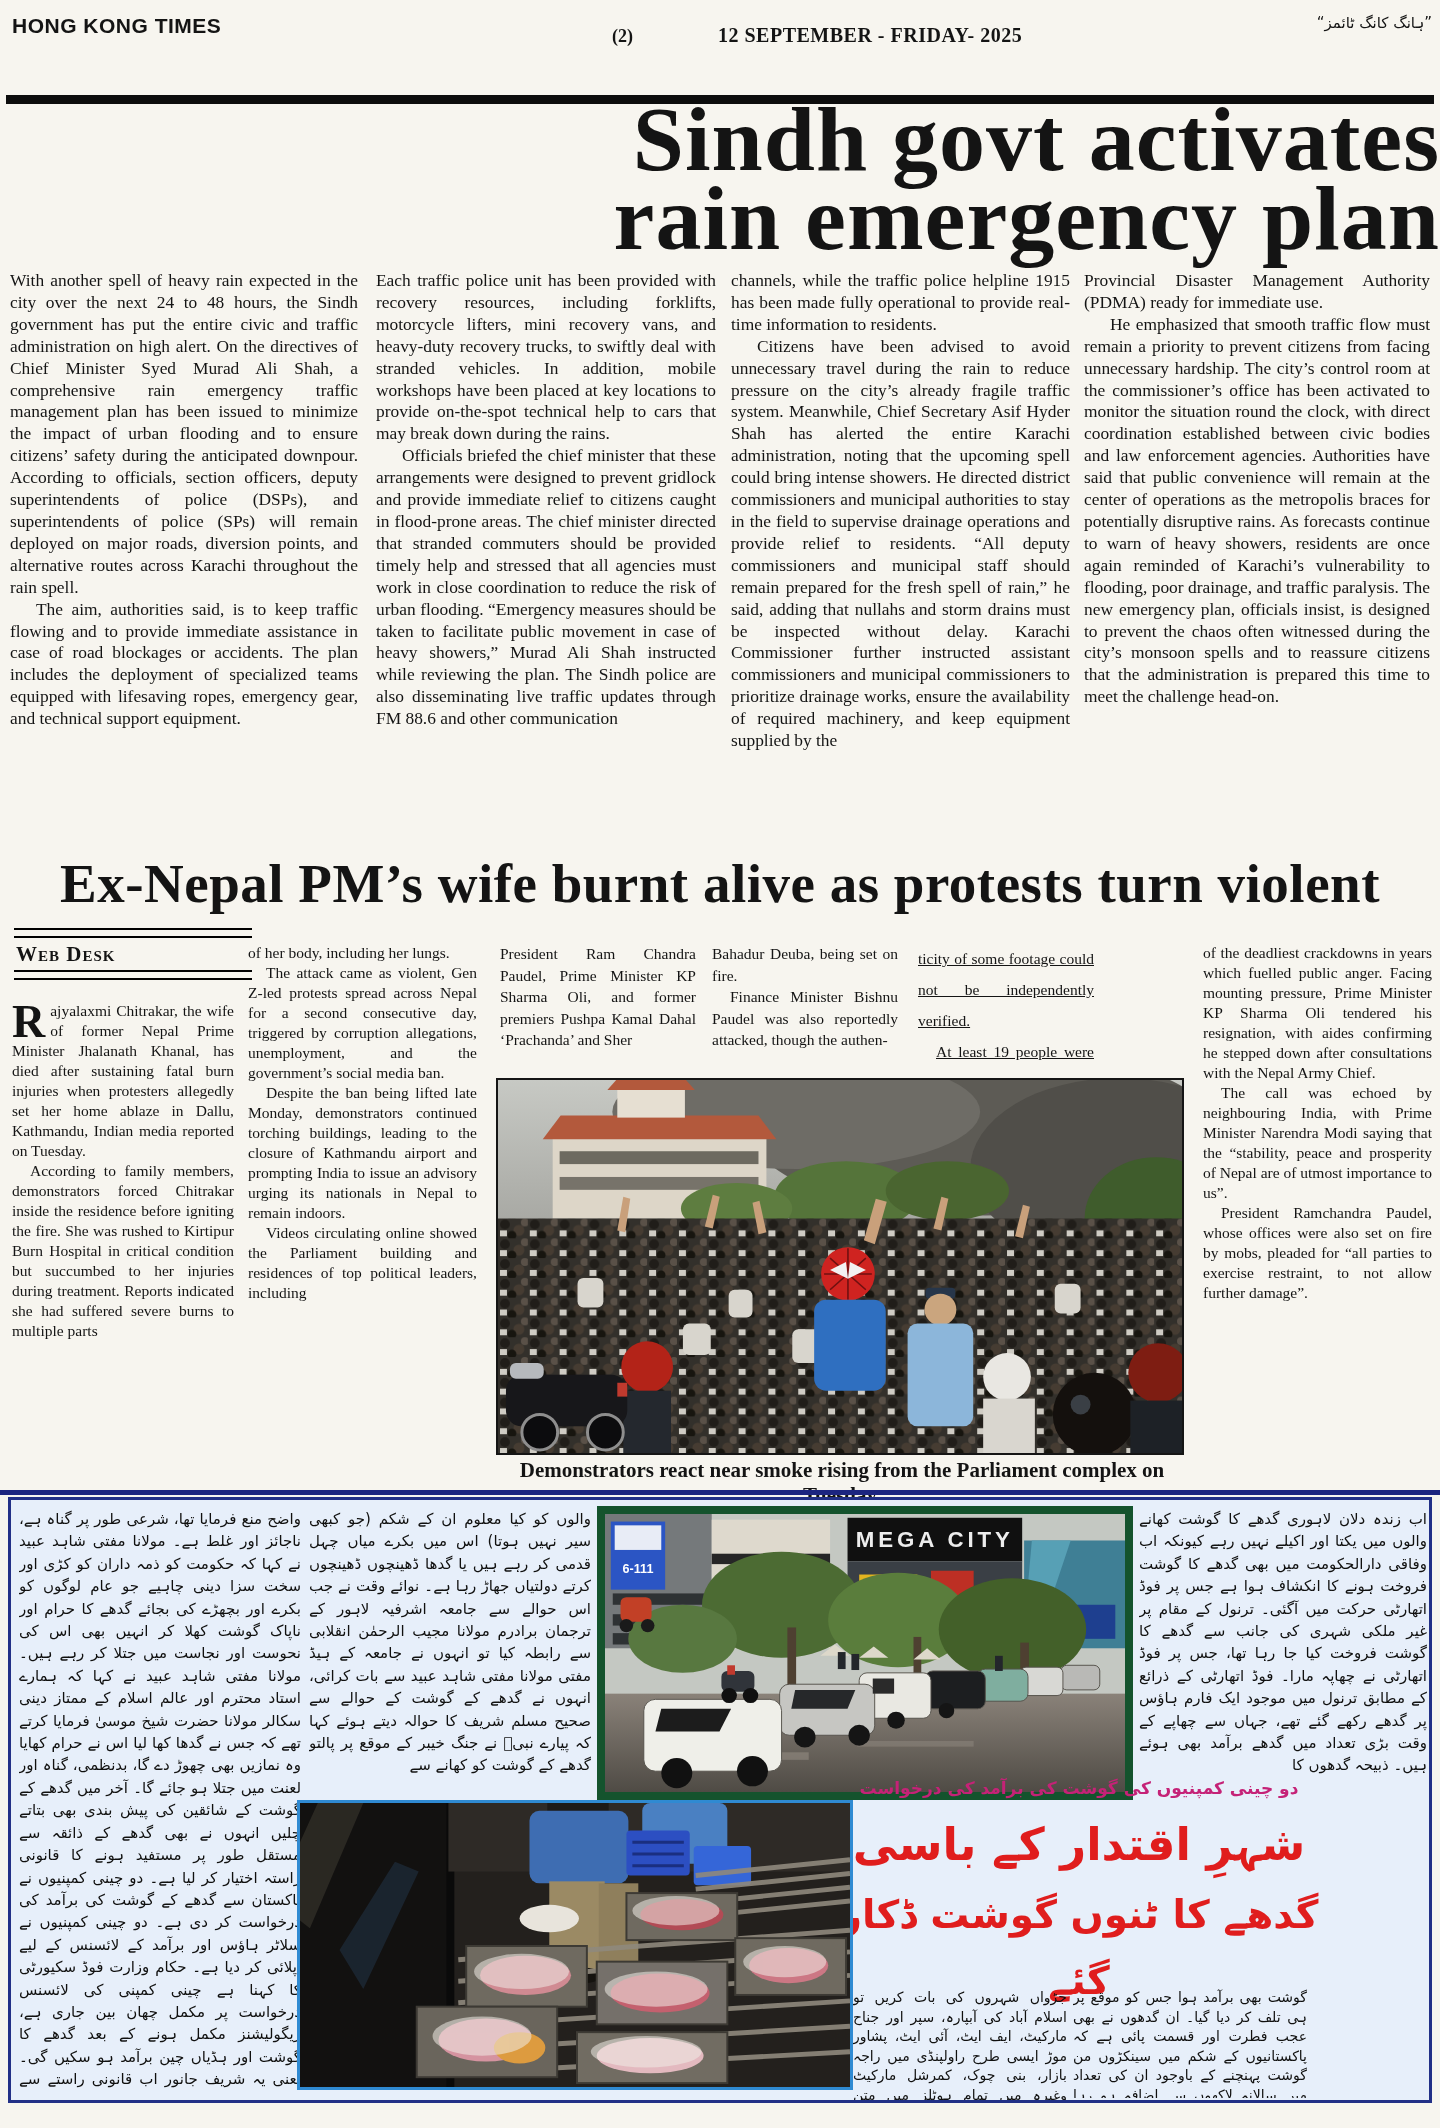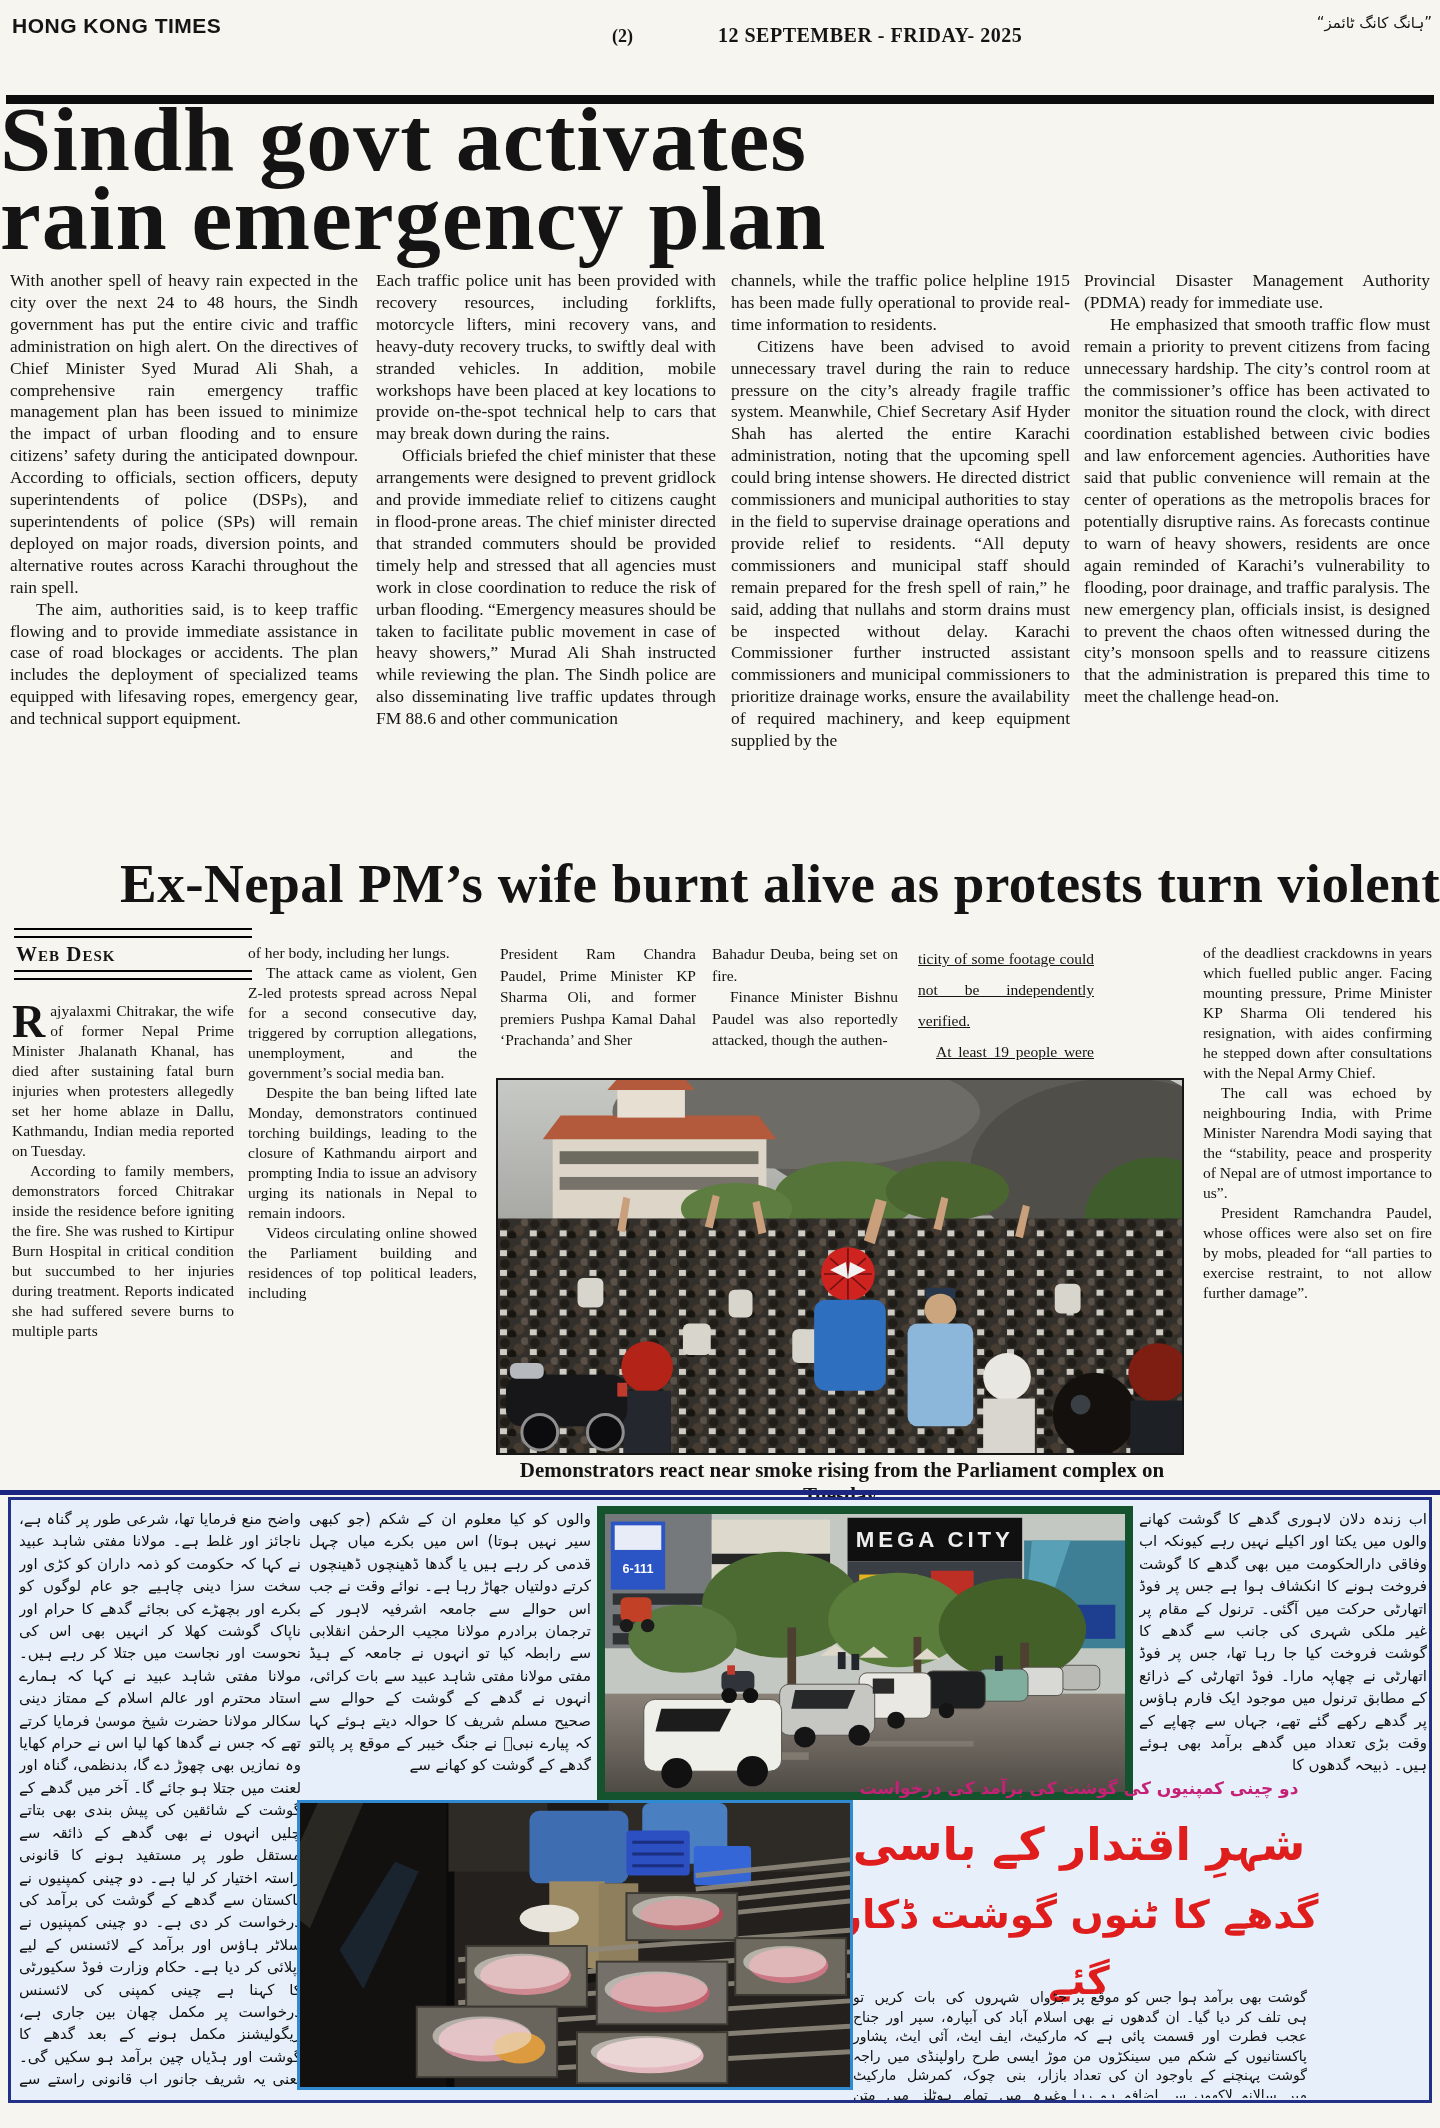--- a/index.html
+++ b/index.html
@@ -8,28 +8,28 @@
   .abs{position:absolute;}
 
   
   .brand{left:12px;top:14px;font-family:"Liberation Sans",sans-serif;font-weight:bold;font-size:21px;letter-spacing:.5px;}
   .pagenum{left:612px;top:26px;font-weight:bold;font-size:18px;}
   .dateline{left:718px;top:24px;font-weight:bold;font-size:20px;letter-spacing:.5px;}
   .urdu-mast{right:8px;top:14px;font-family:"DejaVu Sans",sans-serif;font-size:15px;direction:rtl;}
   .mast-rule{left:6px;top:95px;width:1428px;height:9px;background:#0d0d0d;}
 
   
-  .a1-head{left:0;top:100px;width:1440px;text-align:left;font-weight:bold;font-size:92px;line-height:79px;letter-spacing:1px;}
+  .a1-head{left:0;top:100px;width:1440px;text-align:right;font-weight:bold;font-size:92px;line-height:79px;letter-spacing:1px;}
   .a1col{top:270px;height:592px;overflow:hidden;font-size:17.4px;line-height:21.9px;text-align:justify;}
   .a1col p{margin:0;}
   .a1col p.ind{text-indent:26px;}
   .c1{left:10px;width:348px;} .c2{left:376px;width:340px;} .c3{left:731px;width:339px;} .c4{left:1084px;width:346px;}
 
   
-  .a2-head{left:0;top:854px;width:1440px;text-align:right;font-weight:bold;font-size:55px;line-height:60px;letter-spacing:.5px;}
+  .a2-head{left:0;top:854px;width:1440px;text-align:center;font-weight:bold;font-size:55px;line-height:60px;letter-spacing:.5px;}
   .byline-box{left:14px;top:928px;width:238px;}
   .byrule{height:6px;border-top:2px solid #000;border-bottom:2px solid #000;}
   .byline-text{font-weight:bold;font-size:21px;font-variant:small-caps;letter-spacing:1px;padding:4px 0 3px 2px;}
   .a2col{overflow:hidden;font-size:15.5px;line-height:20px;text-align:justify;}
   .a2col p{margin:0;}
   .a2col p.ind{text-indent:18px;}
   .n1{left:12px;top:1001px;width:222px;height:484px;}
   .n2{left:248px;top:943px;width:229px;height:542px;}
   .n3{left:500px;top:943px;width:196px;height:133px;line-height:21.5px;}
   .n4{left:712px;top:943px;width:186px;height:133px;line-height:21.5px;}

